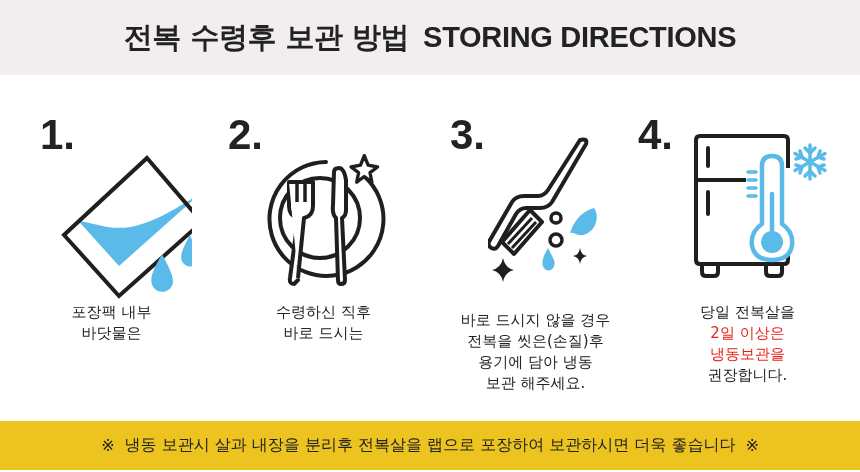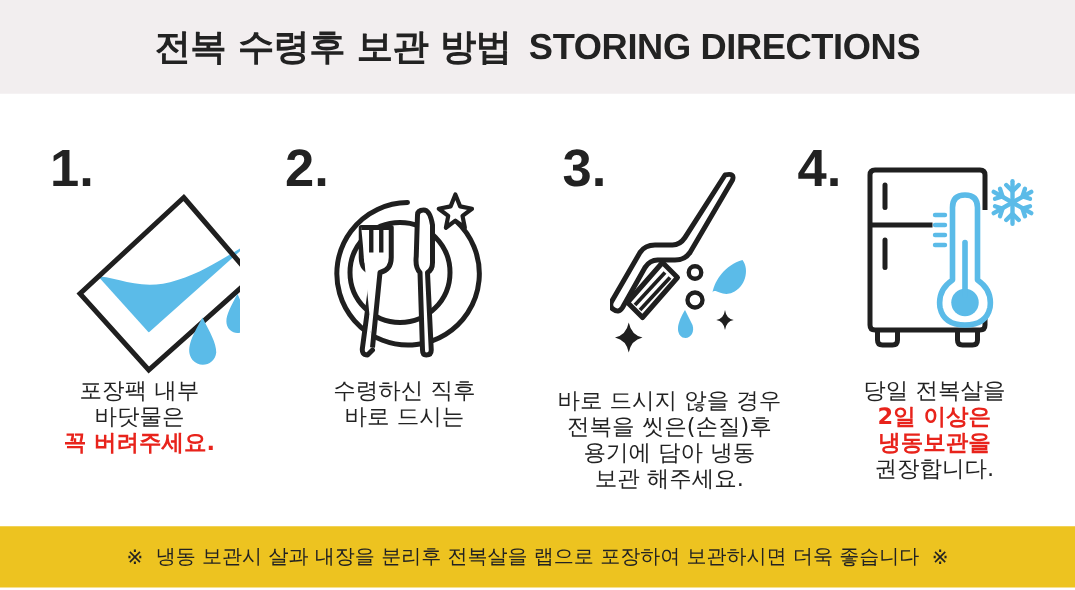--- a/index.html
+++ b/index.html
@@ -3,22 +3,22 @@
 <meta charset="utf-8">
 <style>
   html,body{margin:0;padding:0;background:#fff;}
   body{width:860px;height:472px;position:relative;overflow:hidden;font-family:"DejaVu Sans","Liberation Sans",sans-serif;color:#222;}
   .header{position:absolute;left:0;top:0;width:860px;height:75px;background:#f2eeef;display:flex;align-items:center;justify-content:center;}
   .header h1{margin:0;font-size:29px;font-weight:bold;letter-spacing:-0.5px;color:#222;white-space:nowrap;}
   .header h1 .en{margin-left:14px;font-family:"Liberation Sans",sans-serif;letter-spacing:-0.3px;}
   .step{position:absolute;top:110px;width:215px;height:300px;}
   .num{position:absolute;font-family:"Liberation Sans",sans-serif;font-weight:bold;font-size:42px;color:#222;line-height:1;}
   .icon{position:absolute;}
-  .desc{position:absolute;left:0;width:215px;top:192px;text-align:center;font-size:18px;line-height:21px;color:#222;}
-  .desc .red{color:#e8231b;font-weight:bold;}
+  .desc{position:absolute;left:0;width:215px;top:192px;text-align:center;font-size:15px;line-height:21px;color:#222;}
+  .desc .red{color:#e8231b;}
   .banner{position:absolute;left:0;top:421px;width:860px;height:49px;background:#edc320;display:flex;align-items:center;justify-content:center;font-size:16px;color:#222;white-space:nowrap;}
   .banner .mark{margin:0 10px;}
 </style>
 </head>
 <body>
 
 <div class="header">
   <h1>
     <span>전복 수령후 보관 방법</span><span class="en">STORING DIRECTIONS</span>
   </h1>
@@ -35,21 +35,20 @@
         </defs>
       <path d="M10,108 C40,88 60,118 100,104 C130,95 150,75 170,70 L170,170 L0,170 Z" fill="#5bbbe8" clip-path="url(#c1)" transform="translate(0,-30)"></path>
       <polygon points="105,8 160,72 77,146 22,85" fill="none" stroke="#1f1f1f" stroke-width="4" stroke-linejoin="miter"></polygon>
       <path d="M158,85 C150,100 146,108 152,114 C157,119 166,116 166,108 C166,102 162,95 158,85 Z" fill="#5bbbe8" transform="translate(-10,0)"></path>
       <path d="M130,104 C121,120 116,130 122,138 C128,145 140,142 141,132 C141,124 136,116 130,104 Z" fill="#5bbbe8" transform="translate(-10,0)"></path>
     </svg>
   </div>
   <div class="desc">
     <div>포장팩 내부</div>
     <div>바닷물은</div>
-    <div class="red">꼭 버려주세요.</div>
   </div>
 </div>
 
 <div class="step" style="left:216px;">
   <div class="num" style="left:12px;top:4px;">2.</div>
   <div class="icon" style="left:44px;top:40px;">
     <svg width="130" height="140" viewBox="0 0 130 140">
       <path d="M66,12 A57,57 0 1,0 105,27" fill="none" stroke="#1f1f1f" stroke-width="4" stroke-linecap="round"></path>
       <circle cx="60" cy="68" r="40" fill="none" stroke="#1f1f1f" stroke-width="4"></circle>
 

